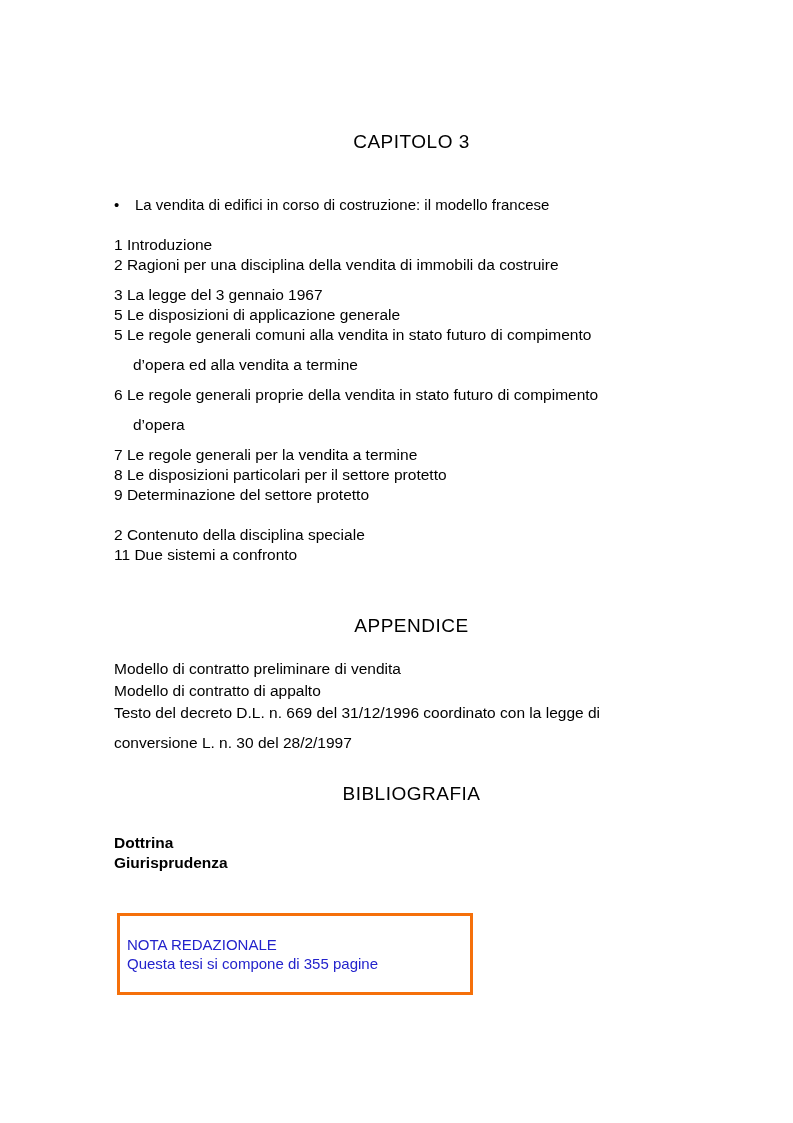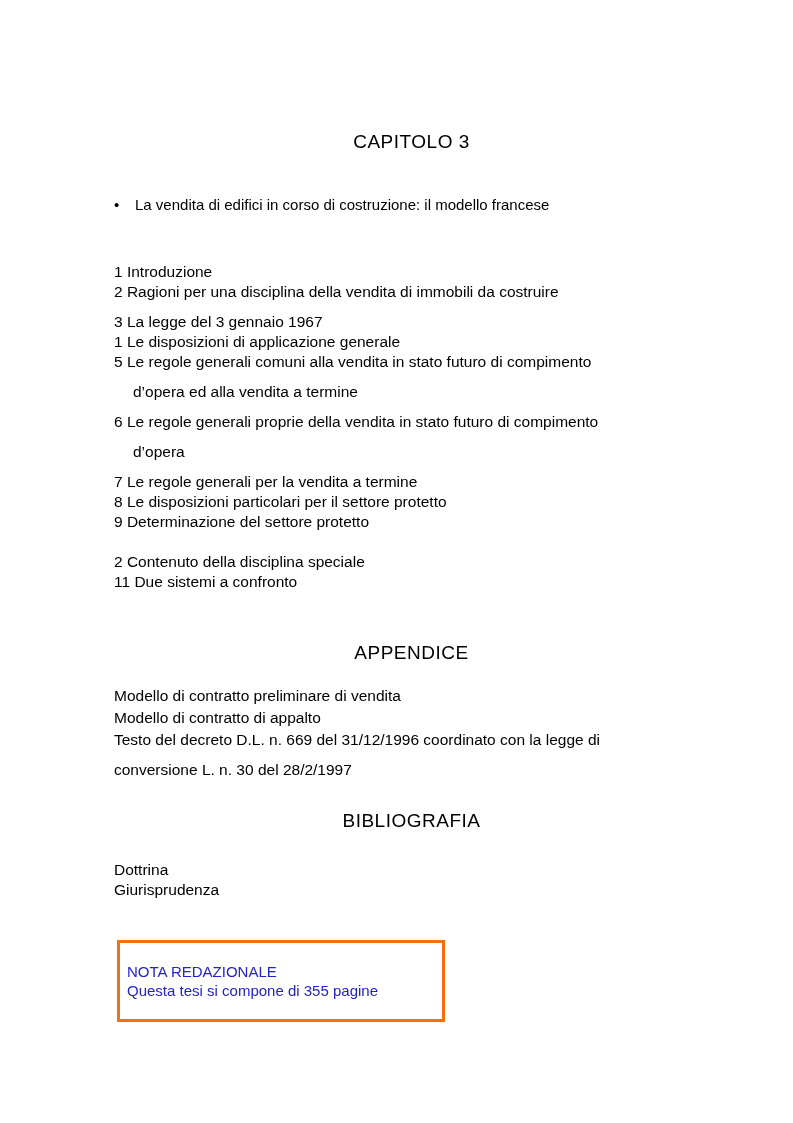--- a/index.html
+++ b/index.html
@@ -35,21 +35,21 @@
     font-size: 15px;
     line-height: 20px;
   }
   .bullet-glyph {
     width: 21px;
     flex: 0 0 21px;
     font-size: 15px;
     line-height: 20px;
   }
   .toc {
-    margin-top: 47px;
+    margin-top: 20px;
     font-size: 15.5px;
     line-height: 20px;
   }
   .toc-line { white-space: pre; }
   .toc-line.gap-sm { margin-top: 10px; }
   .toc-line.gap-md { margin-top: 20px; }
   .toc-line.indent {
     margin: 10px 0 10px 19px;
   }
   .appendix-heading { margin-top: 50px; }
@@ -57,25 +57,26 @@
     margin-top: 21px;
     font-size: 15.5px;
     line-height: 22px;
   }
   .appendix-line.spaced { margin-top: 8px; }
   .biblio-heading { margin-top: 29px; }
   .biblio-lines {
     margin-top: 28px;
     font-size: 15.5px;
     line-height: 20px;
+    font-weight: bold;
   }
   .note-box {
     margin-top: 40px;
     margin-left: 3px;
-    width: 328px;
+    width: 356px;
     height: 82px;
     box-sizing: border-box;
     border: 3px solid #f5700a;
     padding: 19px 10px 0 7px;
     color: #2323cc;
     font-size: 15px;
     line-height: 19px;
   }
 </style>
 </head>
@@ -87,21 +88,21 @@
 
   <div class="bullet-row">
     <span class="bullet-glyph">•</span>
     <span>La vendita di edifici in corso di costruzione: il modello francese</span>
   </div>
 
   <div class="toc">
     <div class="toc-line">1 Introduzione</div>
     <div class="toc-line">2 Ragioni per una disciplina della vendita di immobili da costruire</div>
     <div class="toc-line gap-sm">3 La legge del 3 gennaio 1967</div>
-    <div class="toc-line">1 Le disposizioni di applicazione generale</div>
+    <div class="toc-line">5 Le disposizioni di applicazione generale</div>
     <div class="toc-line">5 Le regole generali comuni alla vendita in stato futuro di compimento</div>
     <div class="toc-line indent">d’opera ed alla vendita a termine</div>
     <div class="toc-line">6 Le regole generali proprie della vendita in stato futuro di compimento</div>
     <div class="toc-line indent">d’opera</div>
     <div class="toc-line">7 Le regole generali per la vendita a termine</div>
     <div class="toc-line">8 Le disposizioni particolari per il settore protetto</div>
     <div class="toc-line">9 Determinazione del settore protetto</div>
     <div class="toc-line gap-md">2 Contenuto della disciplina speciale</div>
     <div class="toc-line">11 Due sistemi a confronto</div>
   </div>

